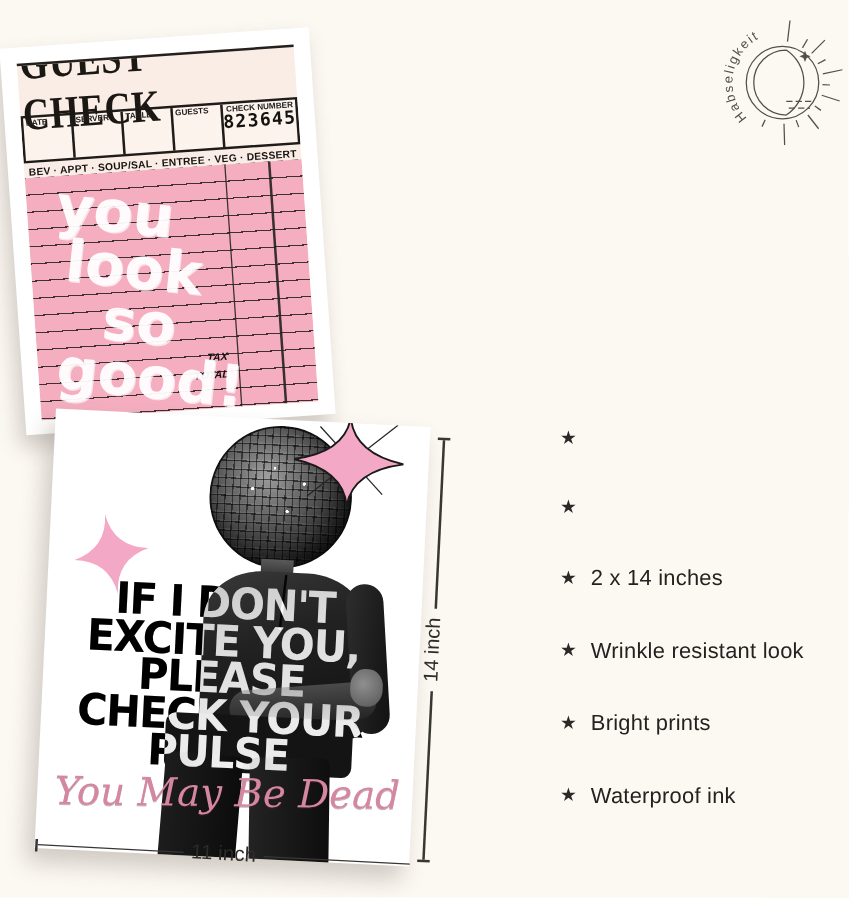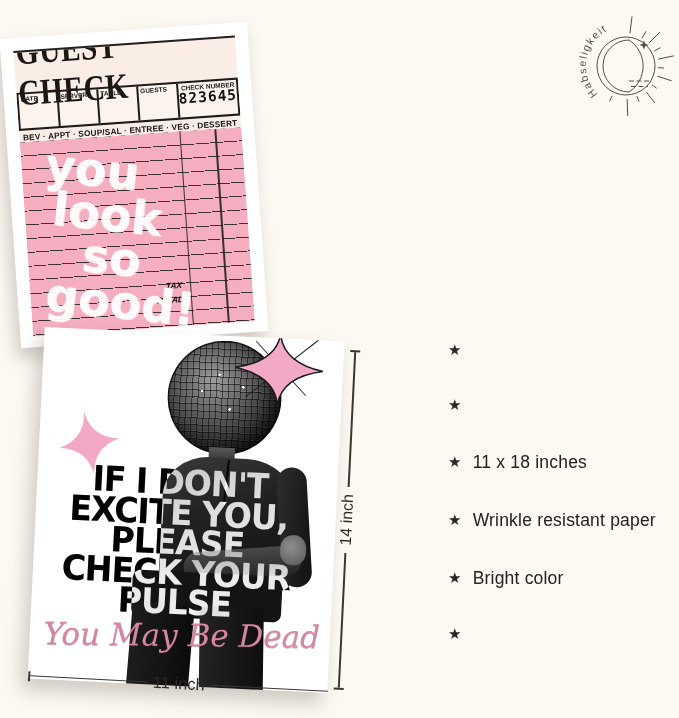--- a/index.html
+++ b/index.html
@@ -198,32 +198,33 @@
 
   <ul class="features">
     <li class="feature">
       <span class="star">★</span>
     </li>
     <li class="feature">
       <span class="star">★</span>
     </li>
     <li class="feature">
       <span class="star">★</span>
-      <span>11 x 18 inches</span>
-    </li>
-    <li class="feature">
-      <span class="star">★</span>
-      <span>Wrinkle resistant paper</span>
-    </li>
-    <li class="feature">
-      <span class="star">★</span>
-      <span>Bright color</span>
-    </li>
-    <li class="feature">
-      <span class="star">★</span>
+      <span>2 x 14 inches</span>
+    </li>
+    <li class="feature">
+      <span class="star">★</span>
+      <span>Wrinkle resistant look</span>
+    </li>
+    <li class="feature">
+      <span class="star">★</span>
+      <span>Bright prints</span>
+    </li>
+    <li class="feature">
+      <span class="star">★</span>
+      <span>Waterproof ink</span>
     </li>
   </ul>
 
   <svg class="logo" viewBox="0 0 104 112">
     <defs>
       <path id="arcText" d="M25.7,80.3 A40,40 0 0 1 54,12"></path>
     </defs>
     <g stroke="#554F46" stroke-width="1" fill="none">
       <circle cx="54" cy="52" r="29"></circle>
       <path d="M57,26 A26,26 0 1 0 57,78 A31,31 0 0 0 57,26"></path>

